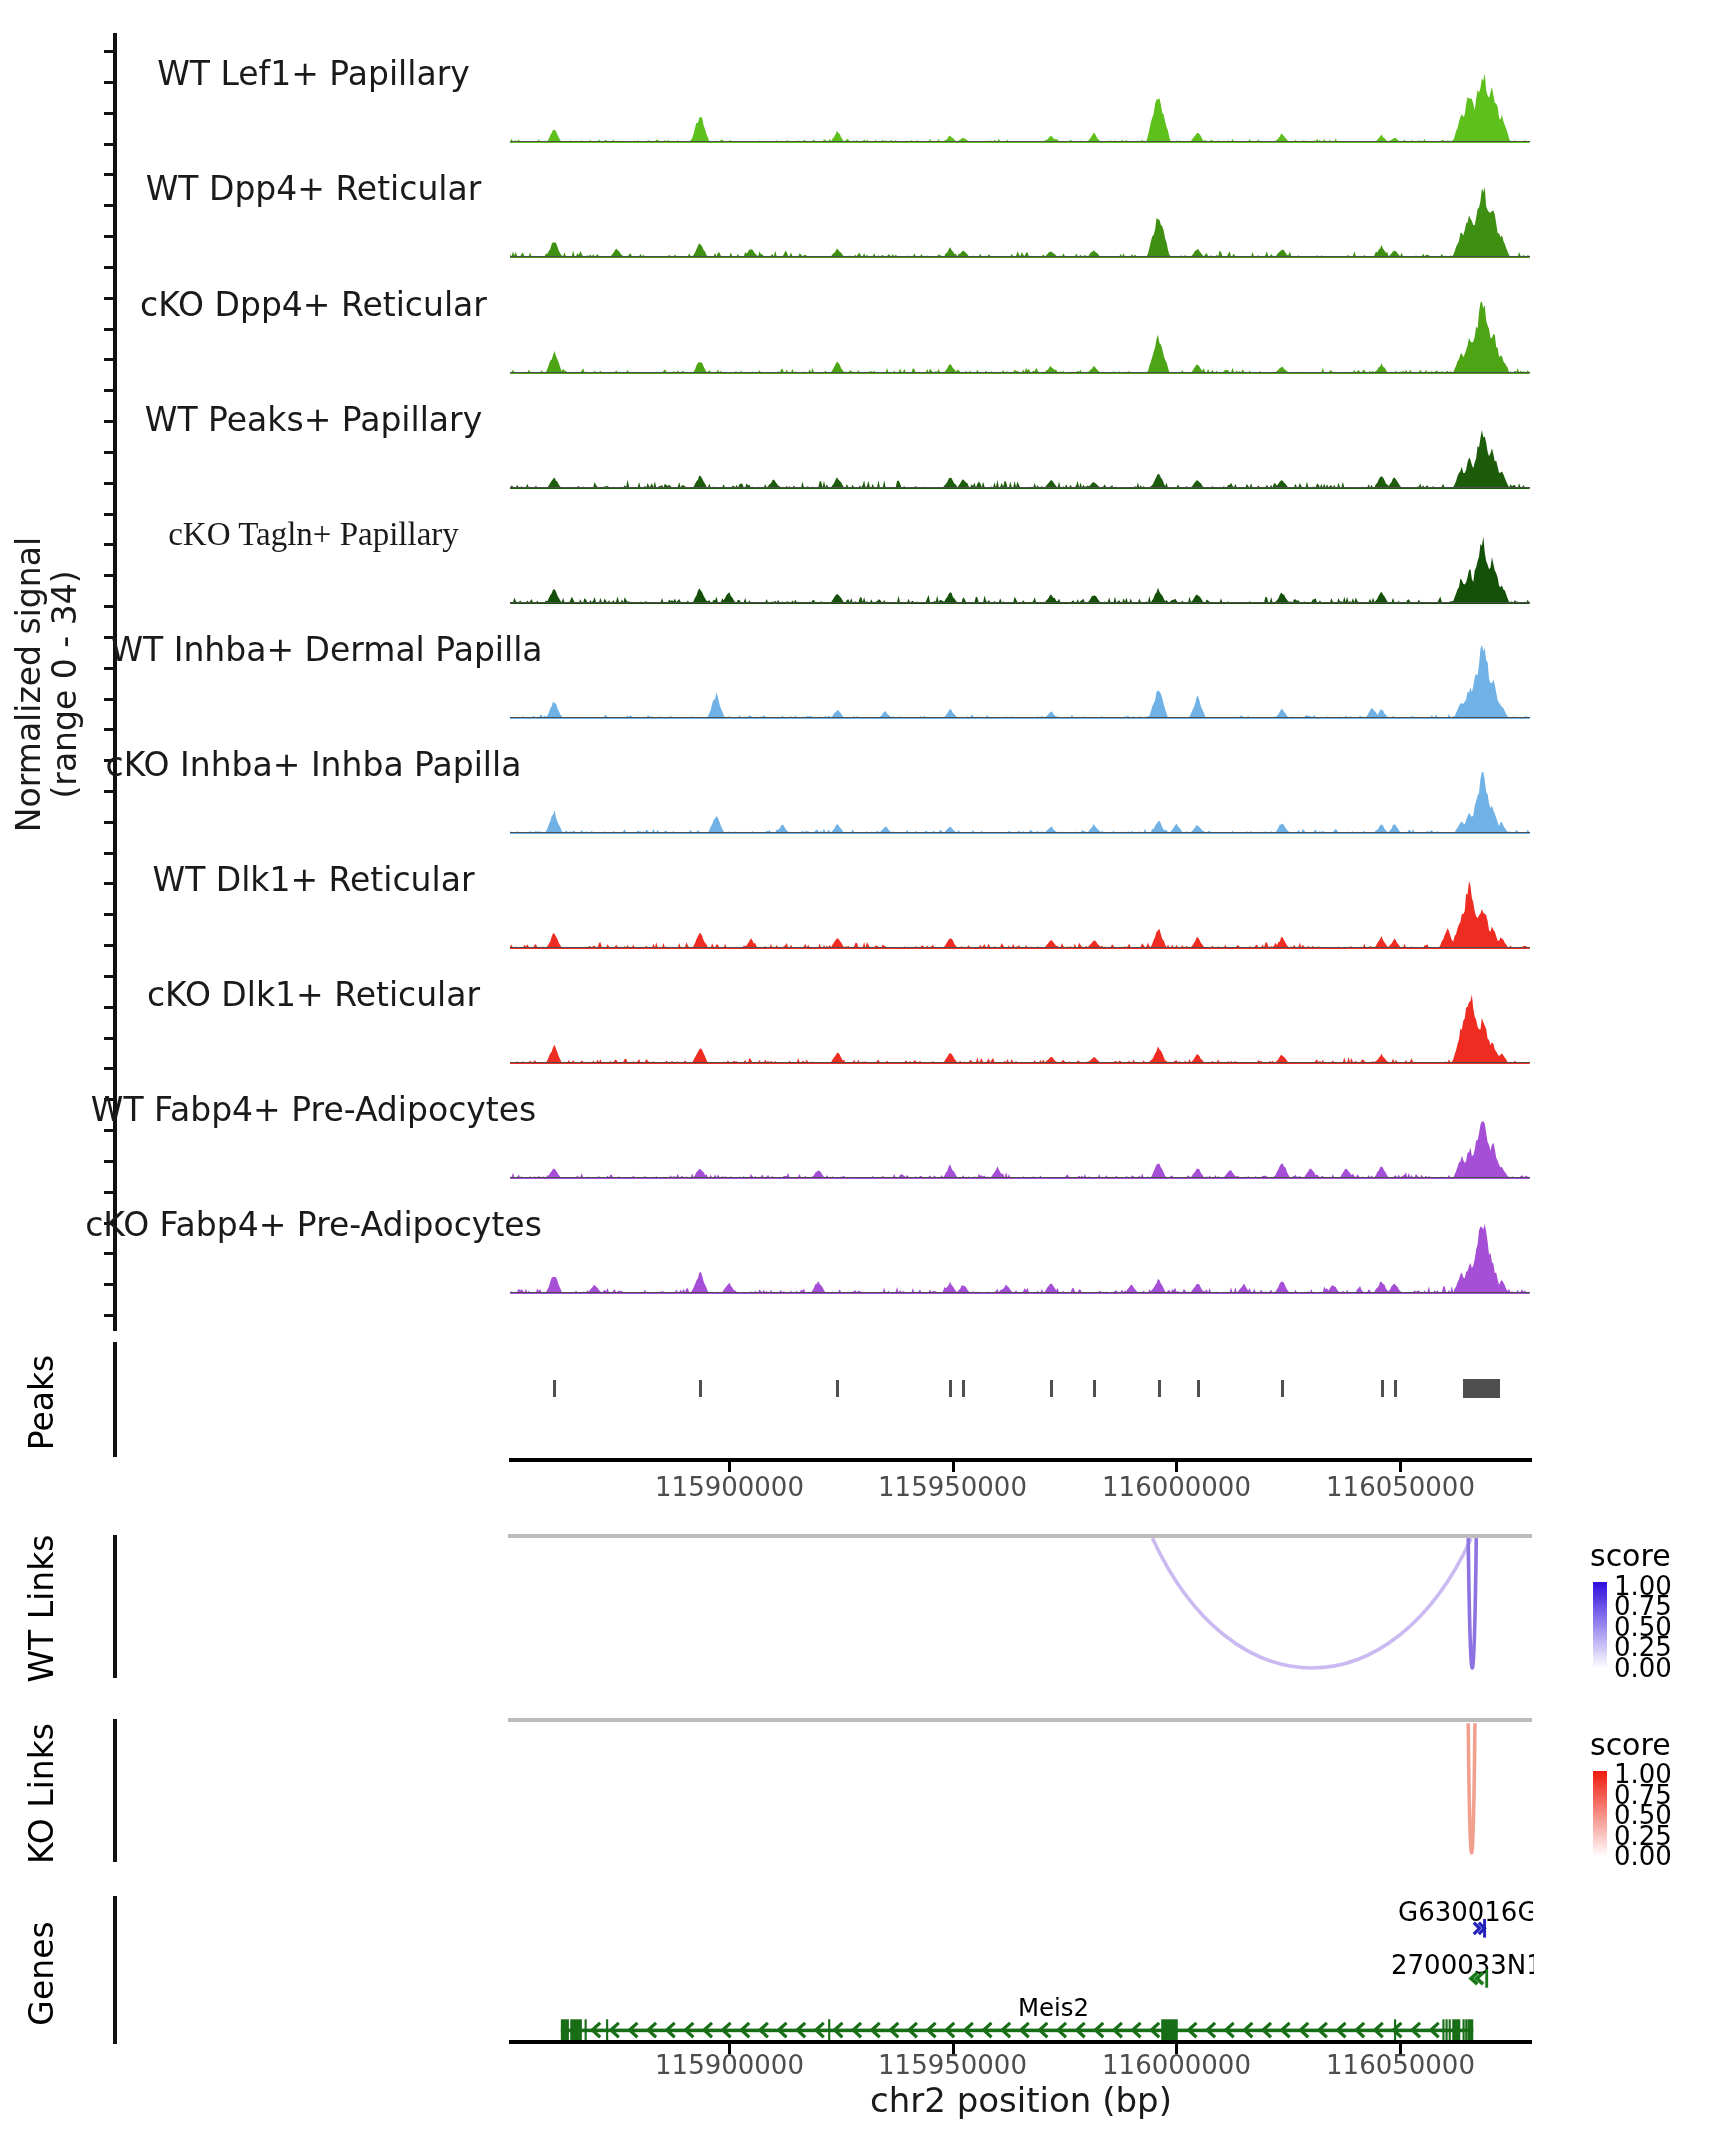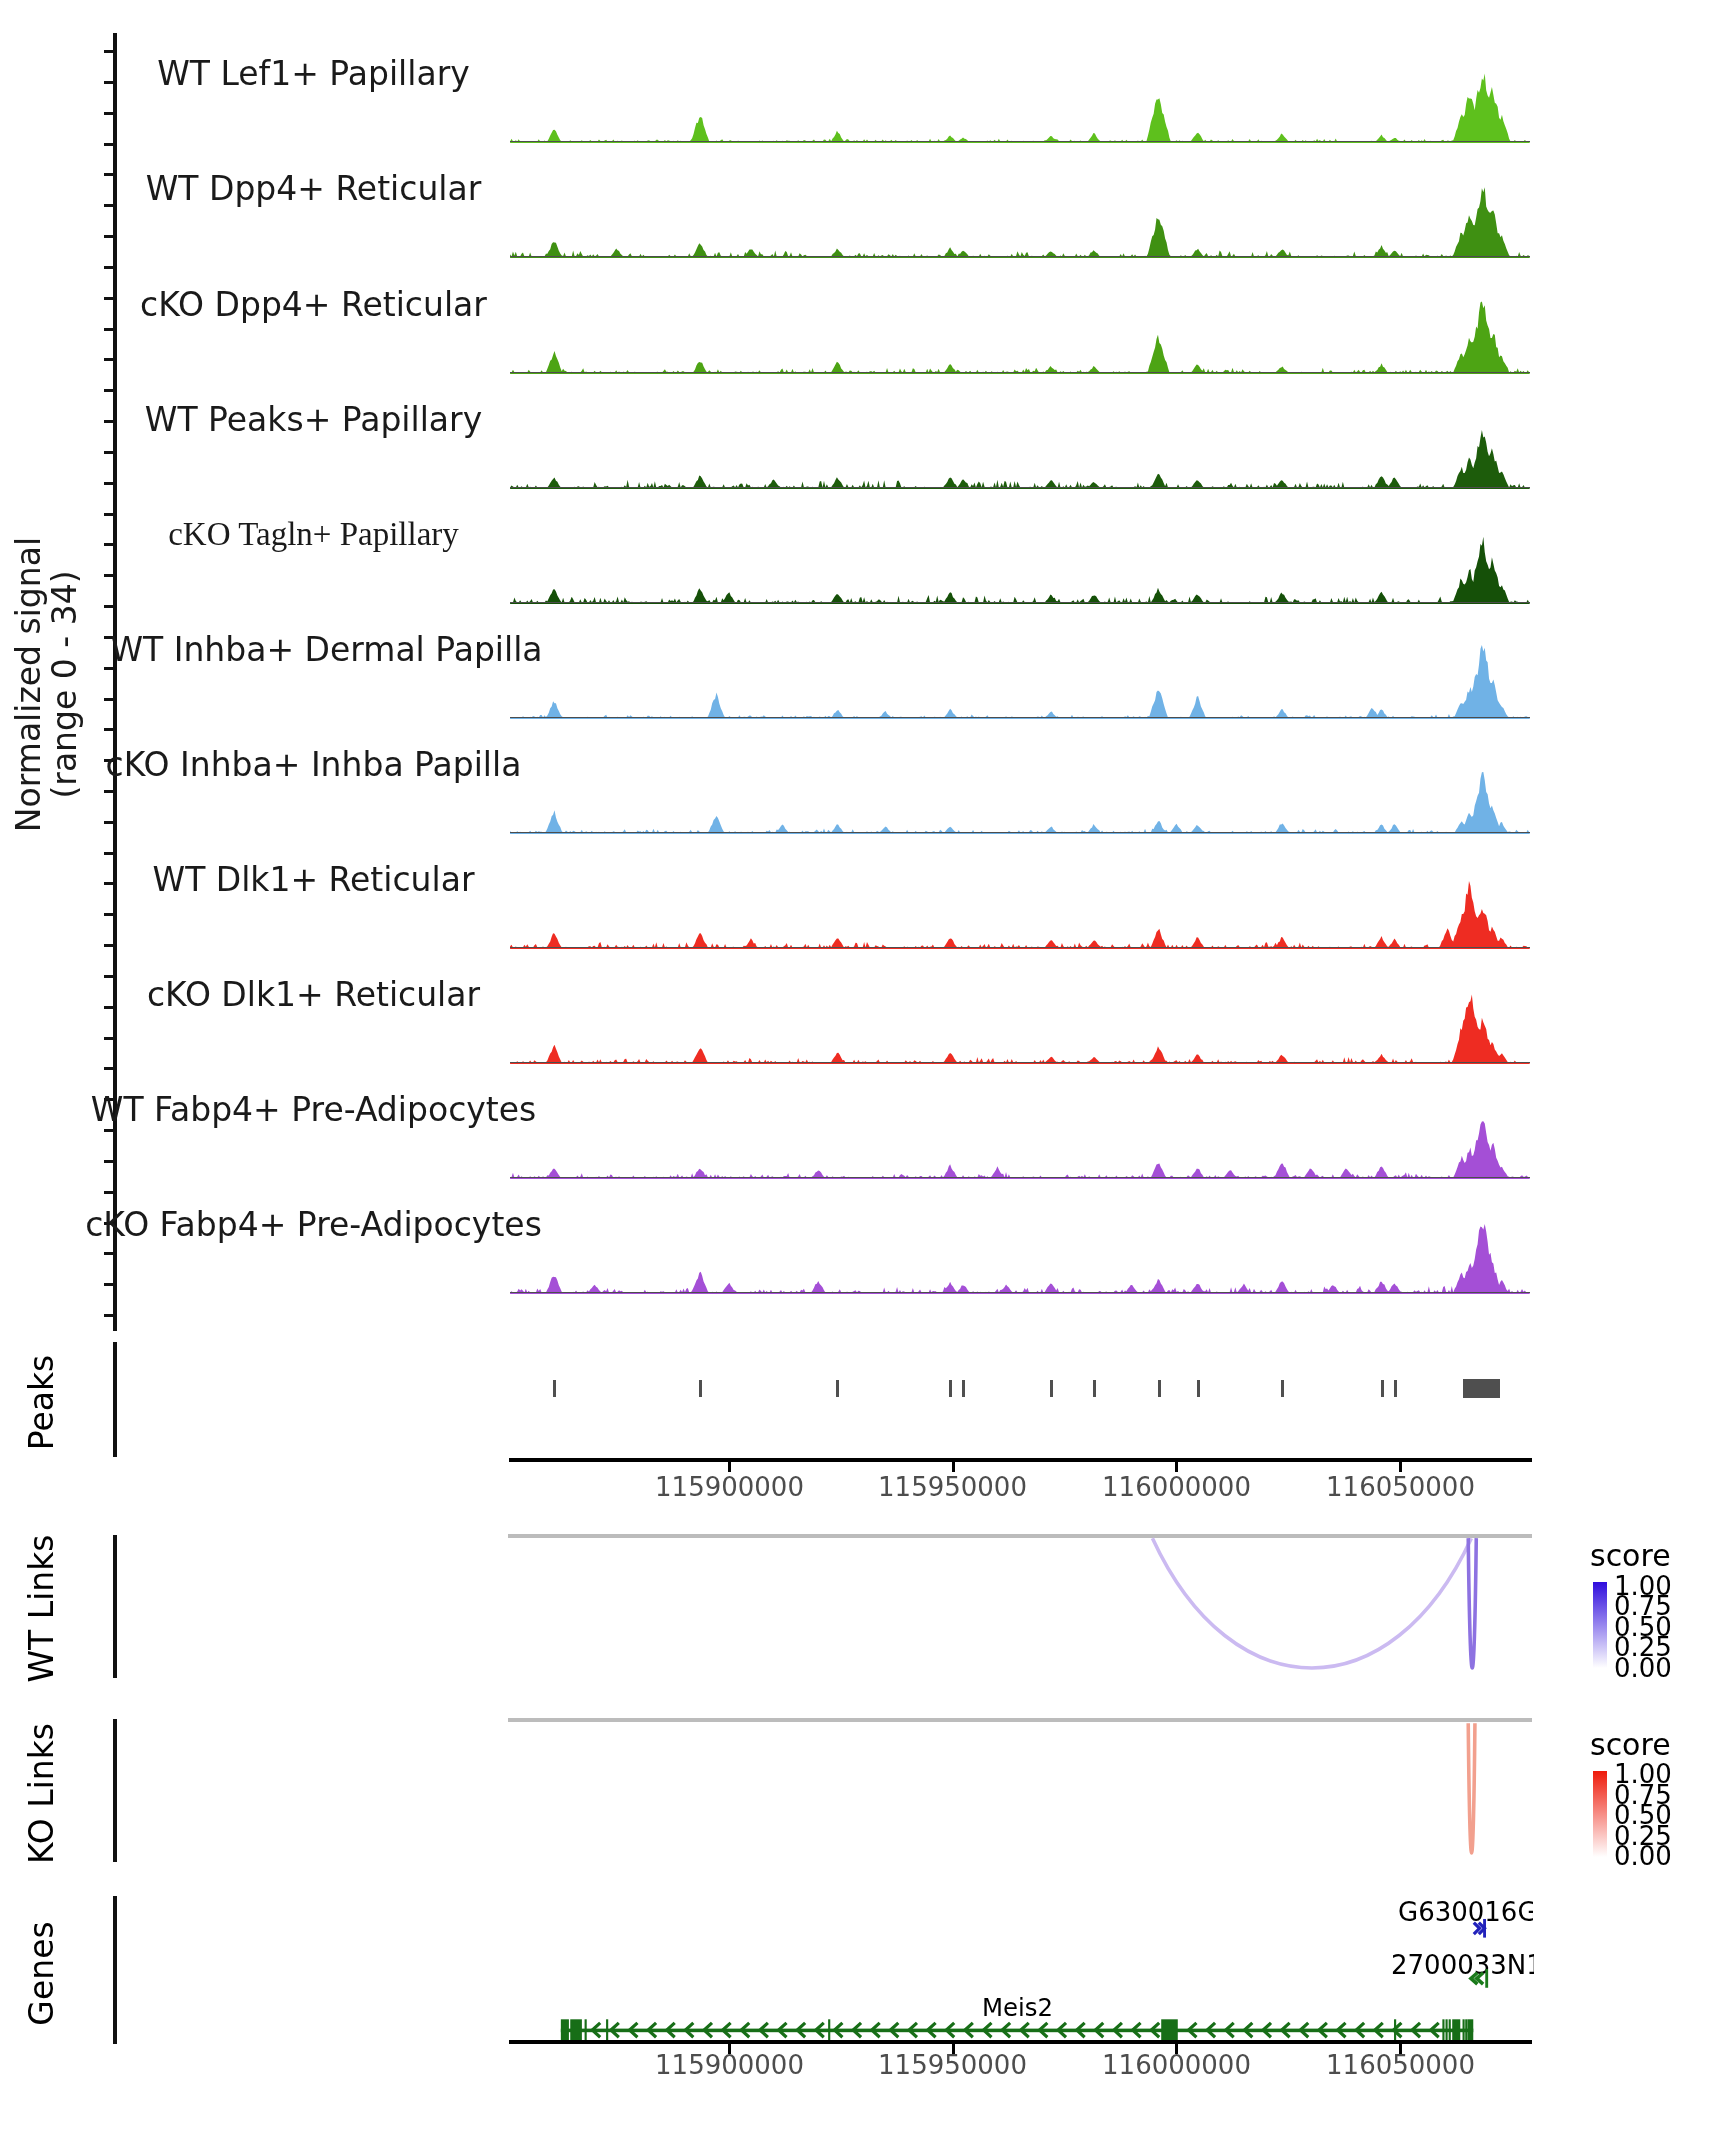--- a/index.html
+++ b/index.html
@@ -220,21 +220,21 @@
       <div class="legend-label" style="left: 1614px; top: 1802px;">0.50</div>
       <div class="legend-label" style="left: 1614px; top: 1823px;">0.25</div>
       <div class="legend-label" style="left: 1614px; top: 1843px;">0.00</div>
     </div>
 
   <div class="bracket" style="left:113px;top:1896px;height:148px;"></div>
   <div class="section-label rot abs" style="left:-138px;top:1954px;width:358px;text-align:center;">Genes</div>
 
   <div class="gene-label" style="left:1398px;top:1897px;width:135px;height:34px;">G630016G05</div>
   <div class="gene-label" style="left:1391px;top:1950px;width:143px;height:34px;">2700033N17</div>
-  <div class="gene-label" style="left:946px;top:1993px;width:143px;text-align:center;font-size:24.4px;">Meis2</div>
+  <div class="gene-label" style="left:946px;top:1993px;width:143px;text-align:right;font-size:24.4px;">Meis2</div>
 
   <svg id="genes-svg" class="abs" style="left:502px;top:1893px;" width="1075" height="158" viewBox="0 0 1500 220">
       <rect x="82.11279999996361" y="189" width="1273.1386000000184" height="5" fill="#176e17"></rect>
       <path d="M82.11279999996361,191 l10,-8 v16 Z" fill="#176e17"></path>
       <path d="M137,181 L126,191 L137,201" fill="none" stroke="#176e17" stroke-width="4.5"></path>
       <path d="M163,181 L152,191 L163,201" fill="none" stroke="#176e17" stroke-width="4.5"></path>
       <path d="M189,181 L178,191 L189,201" fill="none" stroke="#176e17" stroke-width="4.5"></path>
       <path d="M215,181 L204,191 L215,201" fill="none" stroke="#176e17" stroke-width="4.5"></path>
       <path d="M241,181 L230,191 L241,201" fill="none" stroke="#176e17" stroke-width="4.5"></path>
       <path d="M267,181 L256,191 L267,201" fill="none" stroke="#176e17" stroke-width="4.5"></path>
@@ -303,15 +303,16 @@
   <div id="axis-bottom-ticks" class="abs">
       <div class="axis-tick" style="left: 728px; top: 2044px;"></div>
       <div class="axis-tick-label" style="left: 622px; top: 2050px;">115900000</div>
       <div class="axis-tick" style="left: 952px; top: 2044px;"></div>
       <div class="axis-tick-label" style="left: 845px; top: 2050px;">115950000</div>
       <div class="axis-tick" style="left: 1175px; top: 2044px;"></div>
       <div class="axis-tick-label" style="left: 1069px; top: 2050px;">116000000</div>
       <div class="axis-tick" style="left: 1399px; top: 2044px;"></div>
       <div class="axis-tick-label" style="left: 1293px; top: 2050px;">116050000</div>
     </div>
+  <div class="axis-title" style="left:806px;top:2080px;width:430px;">chr2 position (bp)</div>
 
 </div>
 
 
 </body></html>

